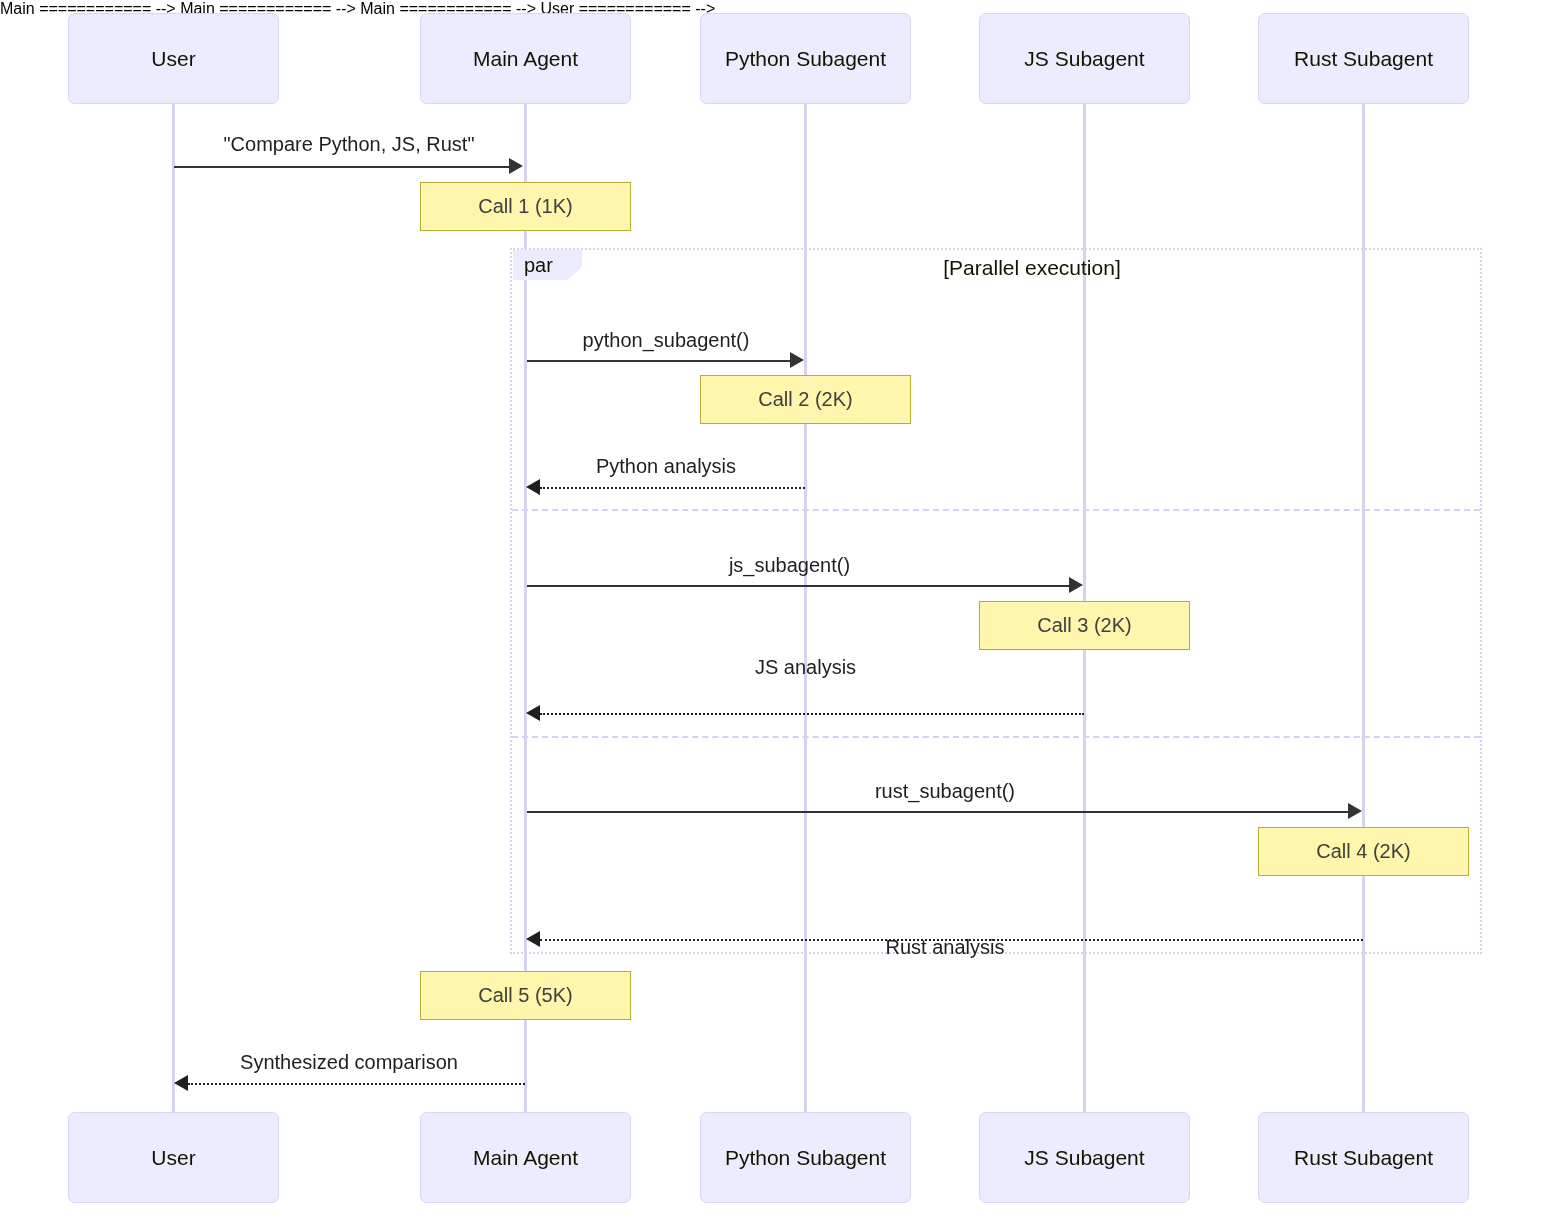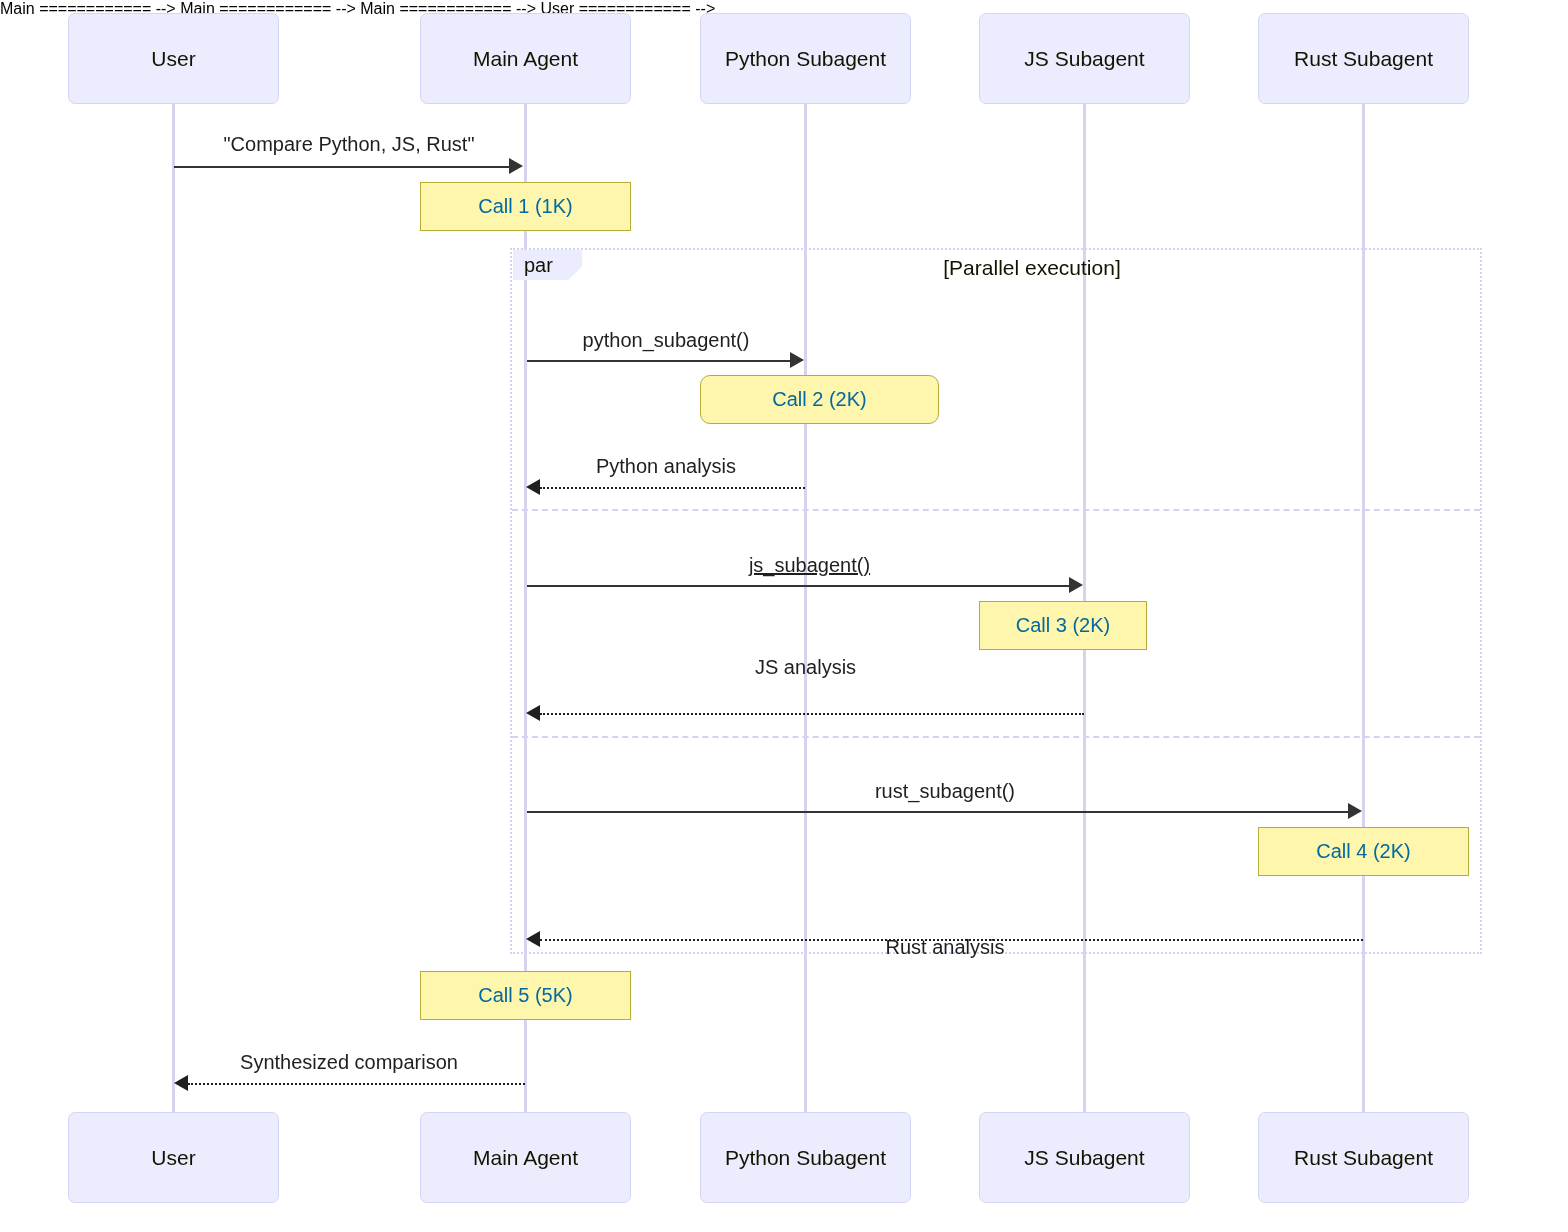--- a/index.html
+++ b/index.html
@@ -43,21 +43,21 @@
 
   
   .note-box {
     position: absolute;
     box-sizing: border-box;
     background: #fdf6ac;
     border: 1.6px solid #b7ad36;
     display: flex;
     align-items: center;
     justify-content: center;
-    color: #0369a1;
+    color: #404040;
     font-size: 20px;
     font-family: "Liberation Sans", sans-serif;
     white-space: nowrap;
   }
 
   
   .msg {
     position: absolute;
     height: 0;
     border-top: 2.2px solid #333333;
@@ -174,36 +174,36 @@
   
   <div class="par-divider" style="left:512px; top:509px; width:968px;"></div>
   <div class="par-divider" style="left:512px; top:736px; width:968px;"></div>
 
   
   <div class="msg-label" style="left:528px; top:329px; width:276px;">python_subagent()</div>
   <div class="msg" style="left:527px; top:360px; width:265px;"></div>
   <div class="arrow-head right" style="left:790px; top:352px;"></div>
 
   
-  <div class="note-box" style="left:700px; top:375px; width:239px; height:49px;border-radius:10px;">
+  <div class="note-box" style="left:700px; top:375px; width:211px; height:49px;">
     <span>Call 2 (2K)</span>
   </div>
 
    Main ============ --&gt;
   <div class="msg-label" style="left:528px; top:455px; width:276px;">Python analysis</div>
   <div class="msg dashed" style="left:540px; top:487px; width:265px;"></div>
   <div class="arrow-head left" style="left:526px; top:479px;"></div>
 
   
-  <div class="msg-label" style="left:532px; top:554px; width:555px;text-decoration:underline;">js_subagent()</div>
+  <div class="msg-label" style="left:512px; top:554px; width:555px;">js_subagent()</div>
   <div class="msg" style="left:527px; top:585px; width:544px;"></div>
   <div class="arrow-head right" style="left:1069px; top:577px;"></div>
 
   
-  <div class="note-box" style="left:979px; top:601px; width:168px; height:49px;">
+  <div class="note-box" style="left:979px; top:601px; width:211px; height:49px;">
     <span>Call 3 (2K)</span>
   </div>
 
    Main ============ --&gt;
   <div class="msg-label" style="left:528px; top:656px; width:555px;">JS analysis</div>
   <div class="msg dashed" style="left:540px; top:713px; width:544px;"></div>
   <div class="arrow-head left" style="left:526px; top:705px;"></div>
 
   
   <div class="msg-label" style="left:528px; top:780px; width:834px;">rust_subagent()</div>

